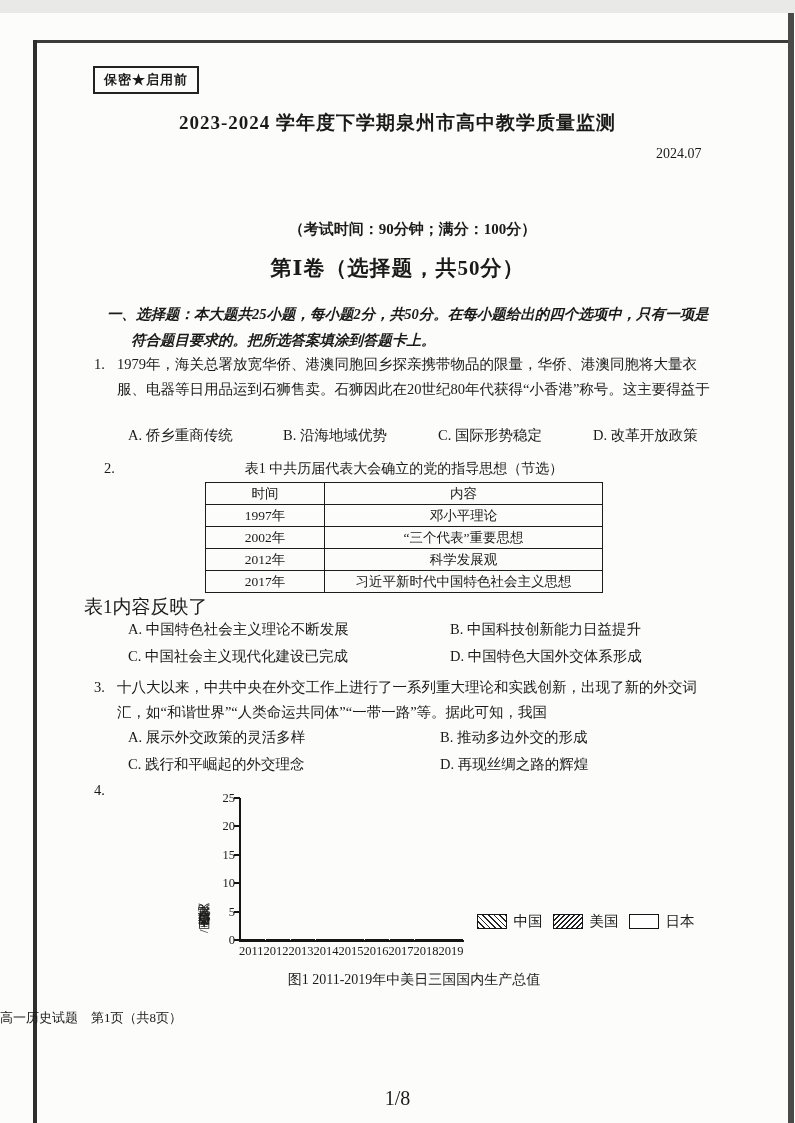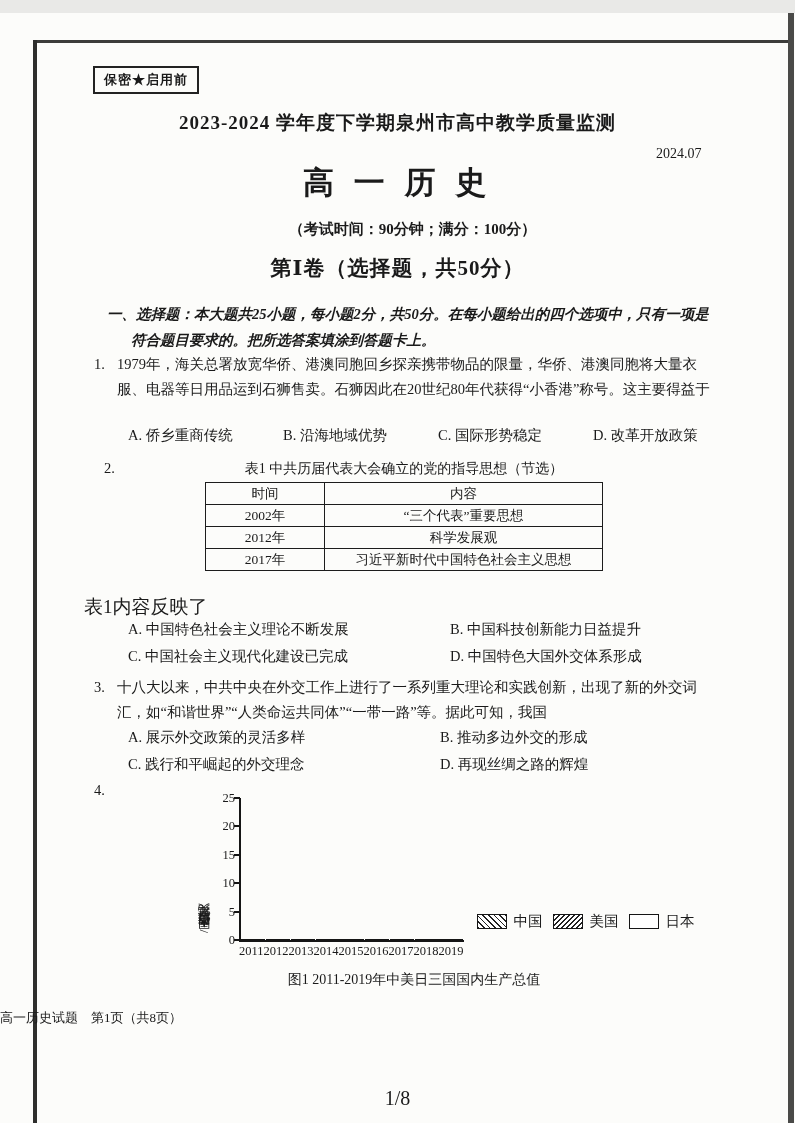--- a/index.html
+++ b/index.html
@@ -87,21 +87,20 @@
 <div class="paper">
 
   <div class="edge-top"></div>
   <div class="edge-left"></div>
   <div class="edge-right"></div>
 
   <div class="stamp">保密★启用前</div>
 
   <div class="main-title">2023-2024 学年度下学期泉州市高中教学质量监测</div>
   <div class="date">2024.07</div>
-  <div class="subject-title">高 一 历 史</div>
   <div class="exam-info">（考试时间：90分钟；满分：100分）</div>
   <div class="part-title">第Ⅰ卷（选择题，共50分）</div>
 
   <div class="section">
     <p>一、选择题：本大题共25小题，每小题2分，共50分。在每小题给出的四个选项中，只有一项是符合题目要求的。把所选答案填涂到答题卡上。</p>
   </div>
 
   <div class="question q1">
     <span class="qnum">1.</span>
     <span class="qtext">1979年，海关总署放宽华侨、港澳同胞回乡探亲携带物品的限量，华侨、港澳同胞将大量衣服、电器等日用品运到石狮售卖。石狮因此在20世纪80年代获得“小香港”称号。这主要得益于</span>
@@ -110,20 +109,24 @@
     <span class="o4">A. 侨乡重商传统</span><span class="o4">B. 沿海地域优势</span><span class="o4">C. 国际形势稳定</span><span class="o4">D. 改革开放政策</span>
   </div>
 
   <div class="q2-num">2.</div>
   <div class="table-title">表1 中共历届代表大会确立的党的指导思想（节选）</div>
   <table class="gtable">
     <tbody>
         <tr>
       <th class="c-time">时间</th>
       <th>内容</th>
+    </tr>
+    <tr>
+      <td>1997年</td>
+      <td>邓小平理论</td>
     </tr>
     <tr>
       <td>2002年</td>
       <td>“三个代表”重要思想</td>
     </tr>
     <tr>
       <td>2012年</td>
       <td>科学发展观</td>
     </tr>
     <tr>

